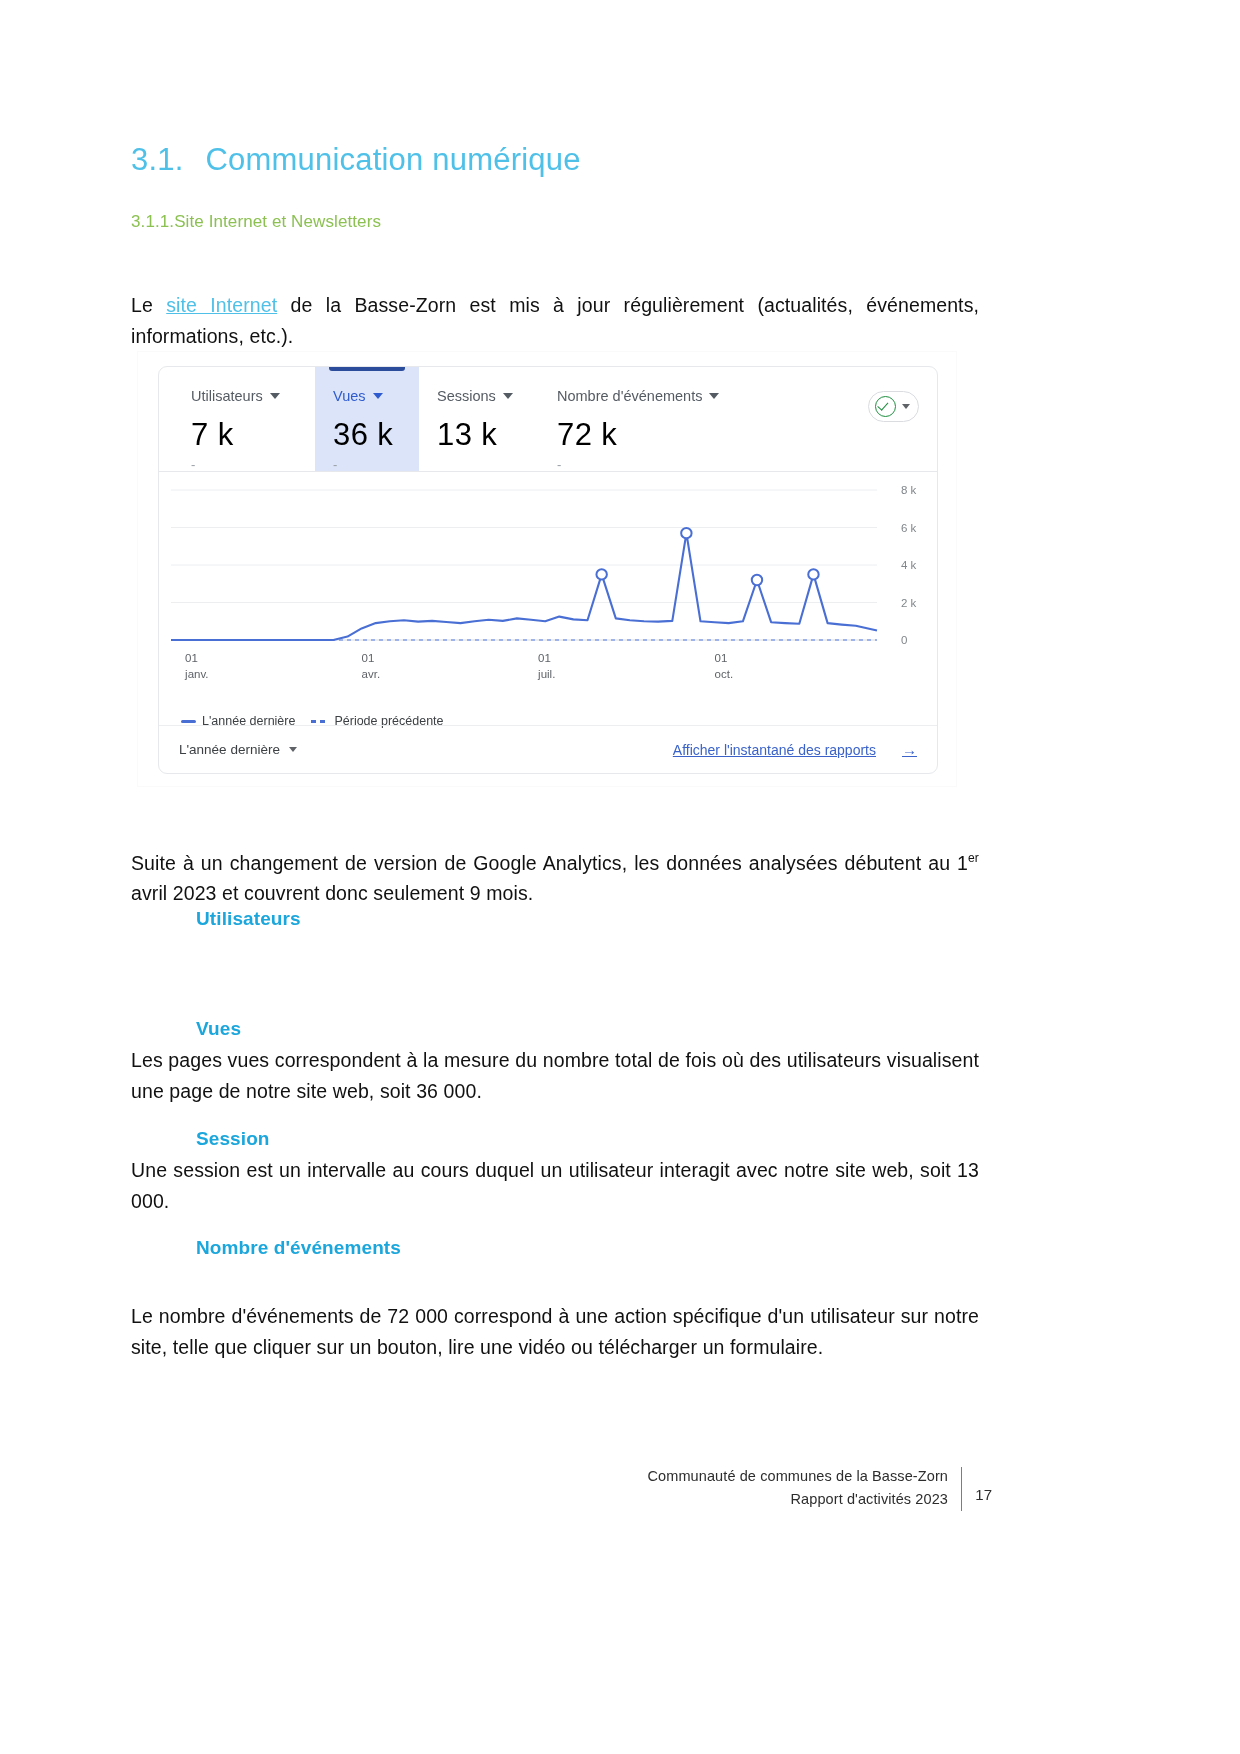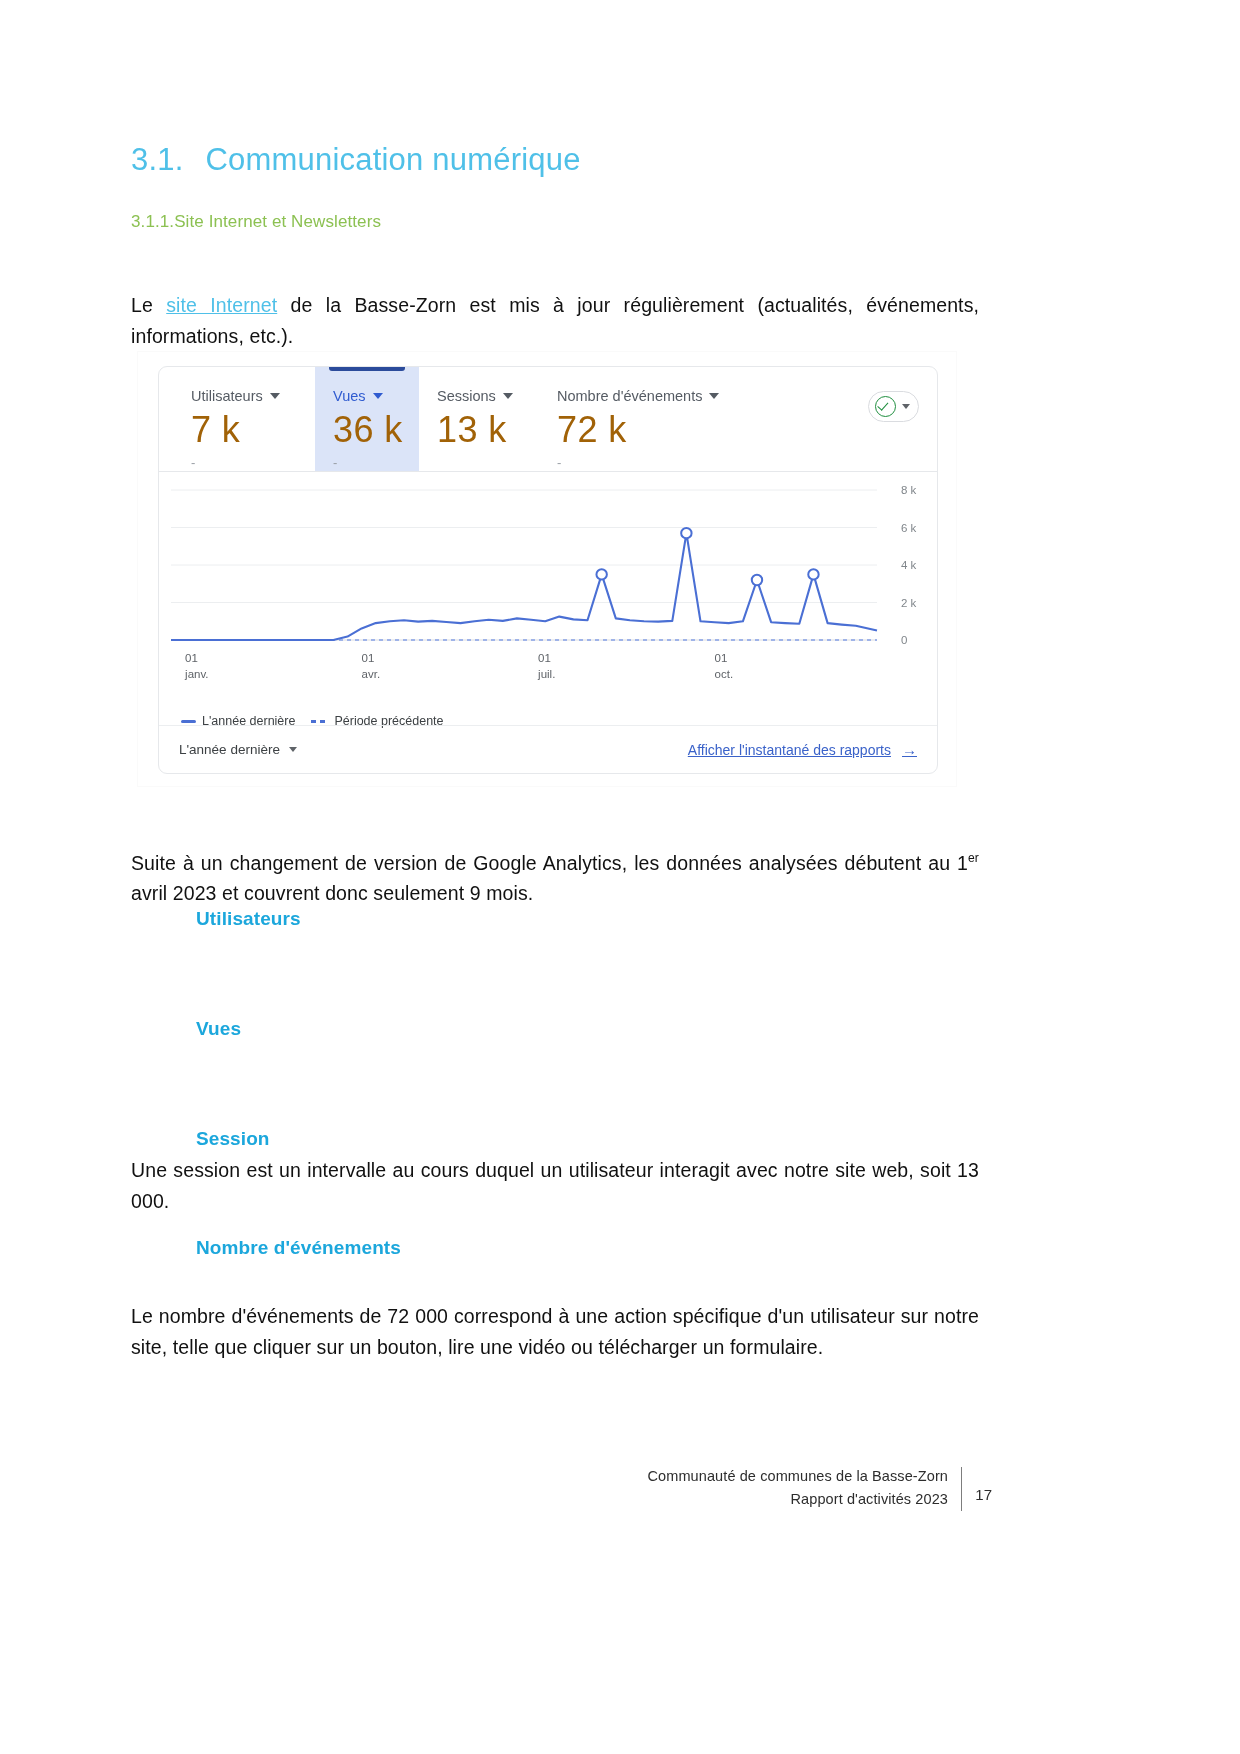--- a/index.html
+++ b/index.html
@@ -163,24 +163,24 @@
     display: inline-block;
     margin-left: 7px;
     width: 0; height: 0;
     border-left: 5px solid transparent;
     border-right: 5px solid transparent;
     border-top: 6px solid #555b63;
     vertical-align: 2px;
   }
   .metric.active .caret { border-top-color: #2f5bd0; }
   .metric-value {
-    margin-top: 4px;
-    font-size: 36px;
+    margin-top: 12px;
+    font-size: 31px;
     font-weight: 400;
-    color: #a16207;
+    color: #000000;
     letter-spacing: 0.4px;
     white-space: nowrap;
   }
   .metric-sub {
     margin-top: 4px;
     font-size: 13px;
     color: #9aa0a6;
   }
 
   .status-chip {
@@ -261,21 +261,21 @@
   }
   .range-caret {
     width: 0; height: 0;
     border-left: 4.5px solid transparent;
     border-right: 4.5px solid transparent;
     border-top: 5.5px solid #5f6368;
   }
   .report-link {
     font-size: 14px;
     color: #3a62c9;
-    display: flex; align-items: center; gap: 11px;
+    display: flex; align-items: center; gap: 26px;
     white-space: nowrap;
   }
   .arrow-right { font-size: 15px; line-height: 1; }
 
   
   .doc-footer {
     position: absolute;
     left: 0; right: 0;
     top: 1465px;
     height: 60px;
@@ -418,20 +418,21 @@
   </div>
 
   <p class="para after-chart">
     <span>Suite à un changement de version de Google Analytics, les données analysées</span>
     <span>débutent au 1</span><sup class="ordinal">er</sup><span> avril 2023 et couvrent donc seulement 9 mois.</span>
   </p>
 
   <div class="sub-label" id="lbl-utilisateurs">Utilisateurs</div>
 
   <div class="sub-label" id="lbl-vues">Vues</div>
+  <div class="sub-body" id="txt-vues">Les pages vues correspondent à la mesure du nombre total de fois où des utilisateurs visualisent une page de notre site web, soit 36 000.</div>
 
   <div class="sub-label" id="lbl-session">Session</div>
   <div class="sub-body" id="txt-session">Une session est un intervalle au cours duquel un utilisateur interagit avec notre site web, soit 13 000.</div>
 
   <div class="sub-label" id="lbl-evenements">Nombre d'événements</div>
   <div class="sub-body" id="txt-evenements">Le nombre d'événements de 72 000 correspond à une action spécifique d'un utilisateur sur notre site, telle que cliquer sur un bouton, lire une vidéo ou télécharger un formulaire.</div>
 
   <div class="doc-footer">
     <div class="footer-text">
       <div>Communauté de communes de la Basse-Zorn</div>

